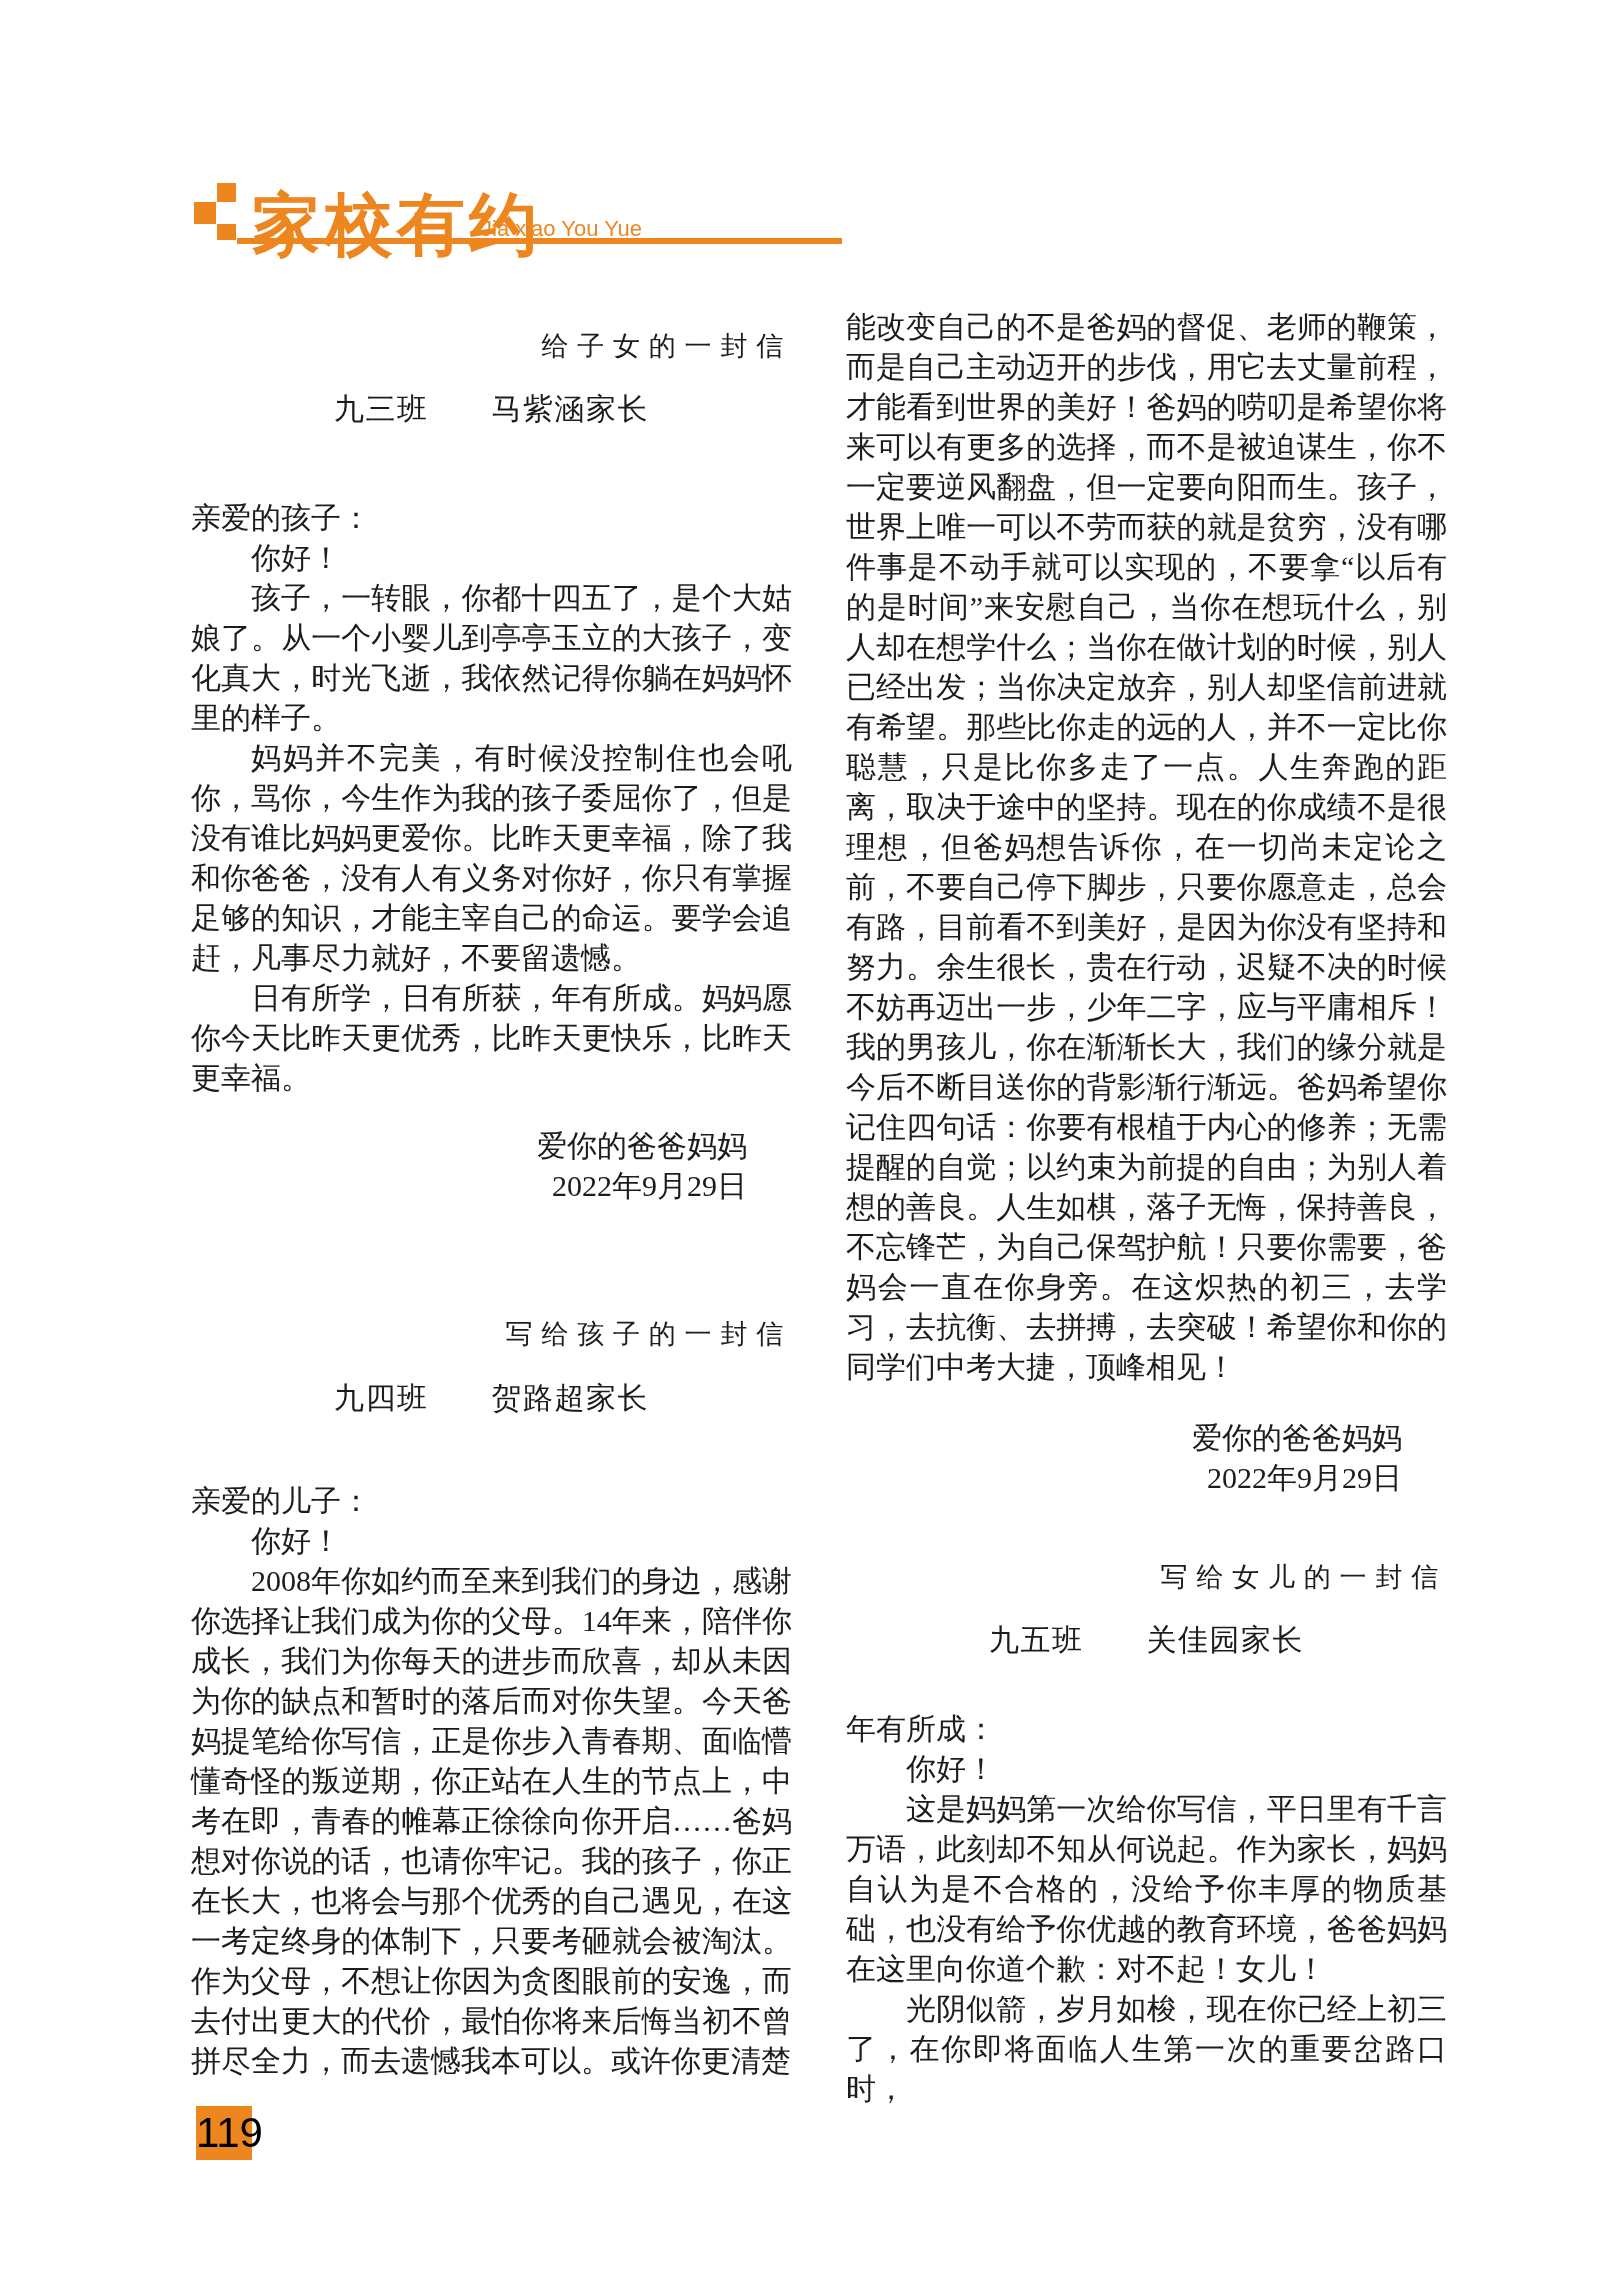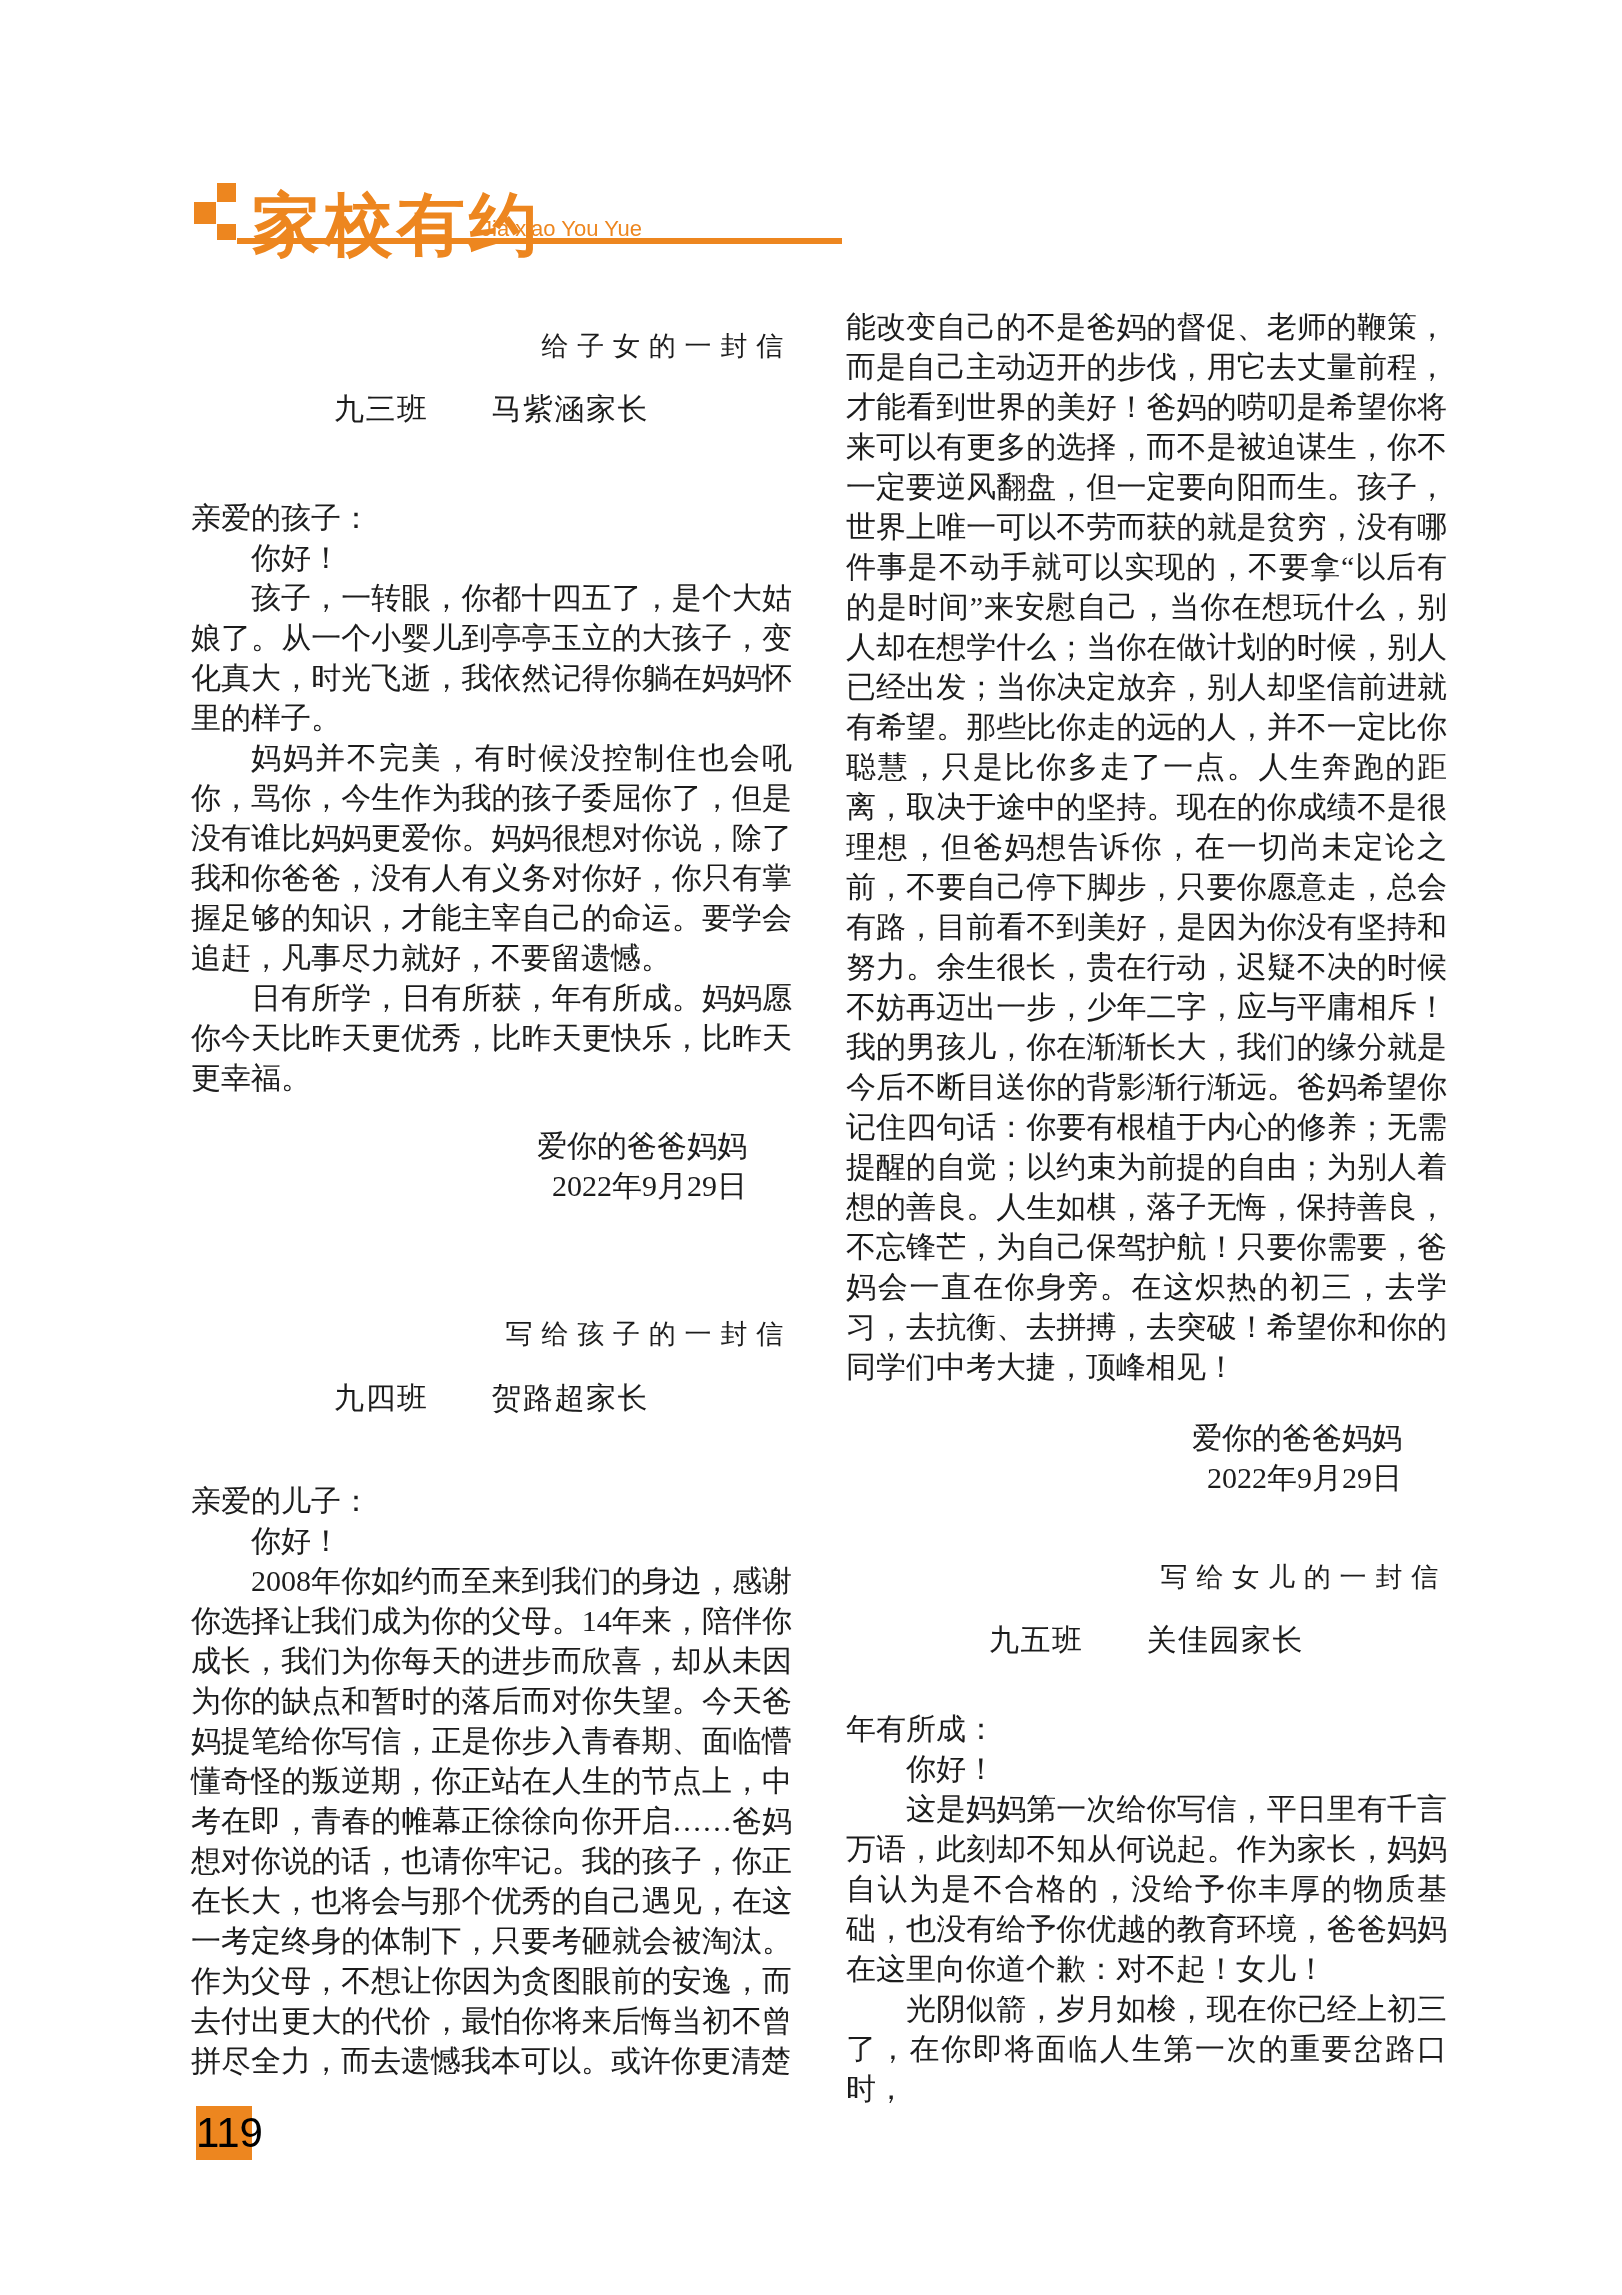--- a/index.html
+++ b/index.html
@@ -89,21 +89,21 @@
 
   <div class="col col-left">
 
     <section>
       <div class="letter-title mt-title1">给子女的一封信</div>
       <div class="byline">九三班　　马紫涵家长</div>
       <div class="body mt-body1">
         <p>亲爱的孩子：</p>
         <p class="indent">你好！</p>
         <p class="indent">孩子，一转眼，你都十四五了，是个大姑娘了。从一个小婴儿到亭亭玉立的大孩子，变化真大，时光飞逝，我依然记得你躺在妈妈怀里的样子。</p>
-        <p class="indent">妈妈并不完美，有时候没控制住也会吼你，骂你，今生作为我的孩子委屈你了，但是没有谁比妈妈更爱你。妈妈很想对你说，除了我和你爸爸，没有人有义务对你好，你只有掌握足够的知识，才能主宰自己的命运。要学会追赶，凡事尽力就好，不要留遗憾。</p>
+        <p class="indent">妈妈并不完美，有时候没控制住也会吼你，骂你，今生作为我的孩子委屈你了，但是没有谁比妈妈更爱你。比昨天更幸福，除了我和你爸爸，没有人有义务对你好，你只有掌握足够的知识，才能主宰自己的命运。要学会追赶，凡事尽力就好，不要留遗憾。</p>
         <p class="indent">日有所学，日有所获，年有所成。妈妈愿你今天比昨天更优秀，比昨天更快乐，比昨天更幸福。</p>
       </div>
       <div class="sig mt-sig">爱你的爸爸妈妈</div>
       <div class="sig">2022年9月29日</div>
     </section>
 
     <section>
       <div class="letter-title mt-title2">写给孩子的一封信</div>
       <div class="byline">九四班　　贺路超家长</div>
       <div class="body mt-body2">

